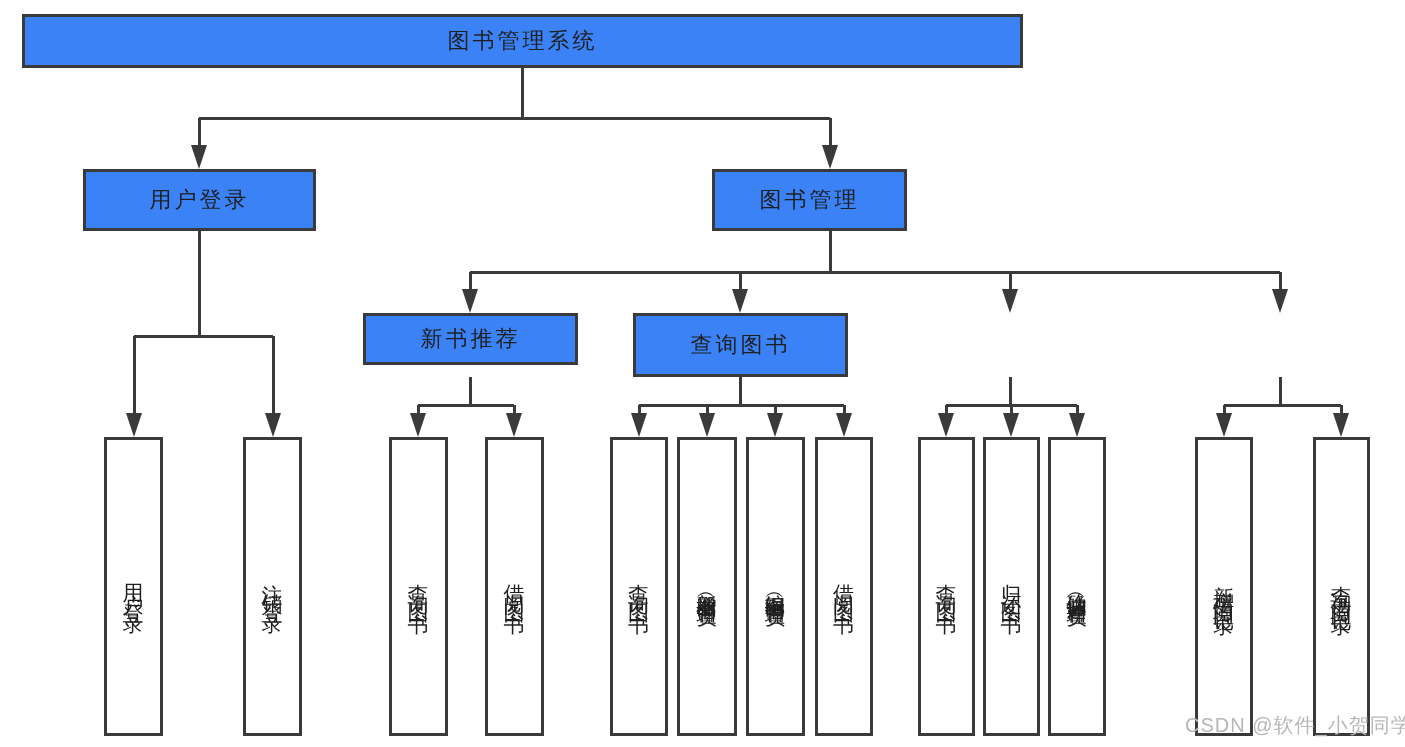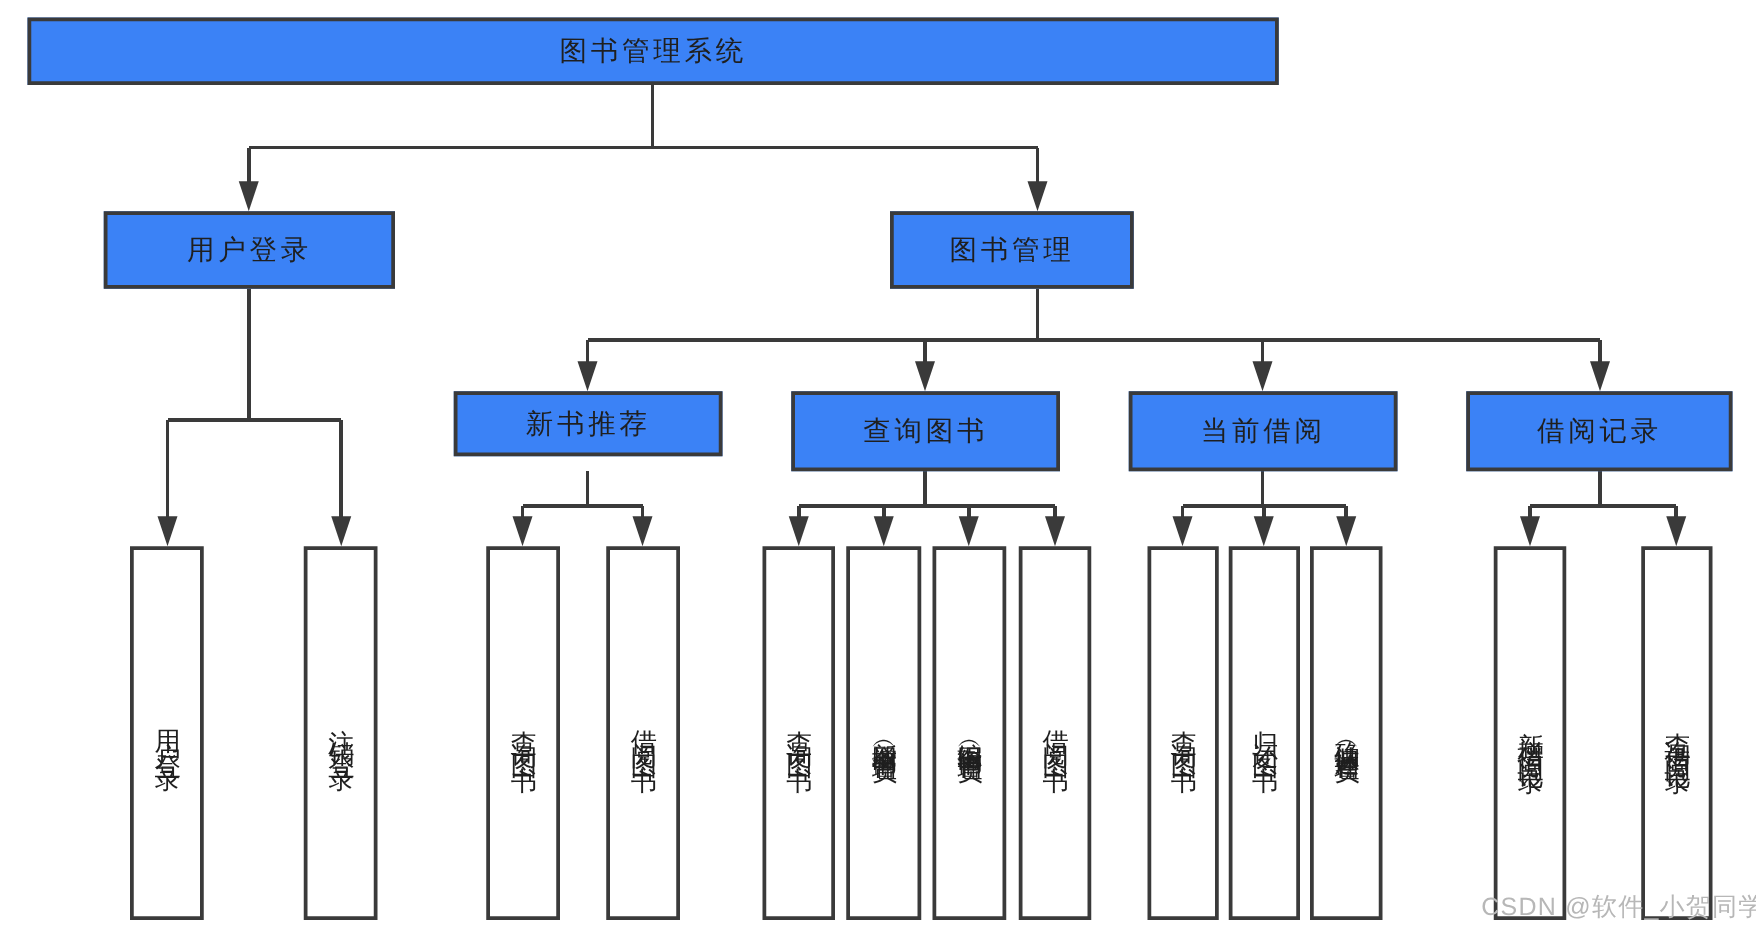--- a/index.html
+++ b/index.html
@@ -110,26 +110,20 @@
   <div class="hbox" style="left:712px;top:169px;width:195px;height:62px">
     <span>图书管理</span>
   </div>
 
   <div class="hbox" style="left:363px;top:313px;width:215px;height:52px">
     <span>新书推荐</span>
   </div>
   <div class="hbox" style="left:633px;top:313px;width:215px;height:64px">
     <span>查询图书</span>
   </div>
-  <div class="hbox" style="left:903px;top:313px;width:215px;height:64px">
-    <span>当前借阅</span>
-  </div>
-  <div class="hbox" style="left:1173px;top:313px;width:213px;height:64px">
-    <span>借阅记录</span>
-  </div>
 
   <div class="vbox" style="left:104px;top:437px;width:59px;height:299px">
     <span>用户登录</span>
   </div>
   <div class="vbox" style="left:243px;top:437px;width:59px;height:299px">
     <span>注销登录</span>
   </div>
 
   <div class="vbox" style="left:389px;top:437px;width:59px;height:299px">
     <span>查询图书</span>

